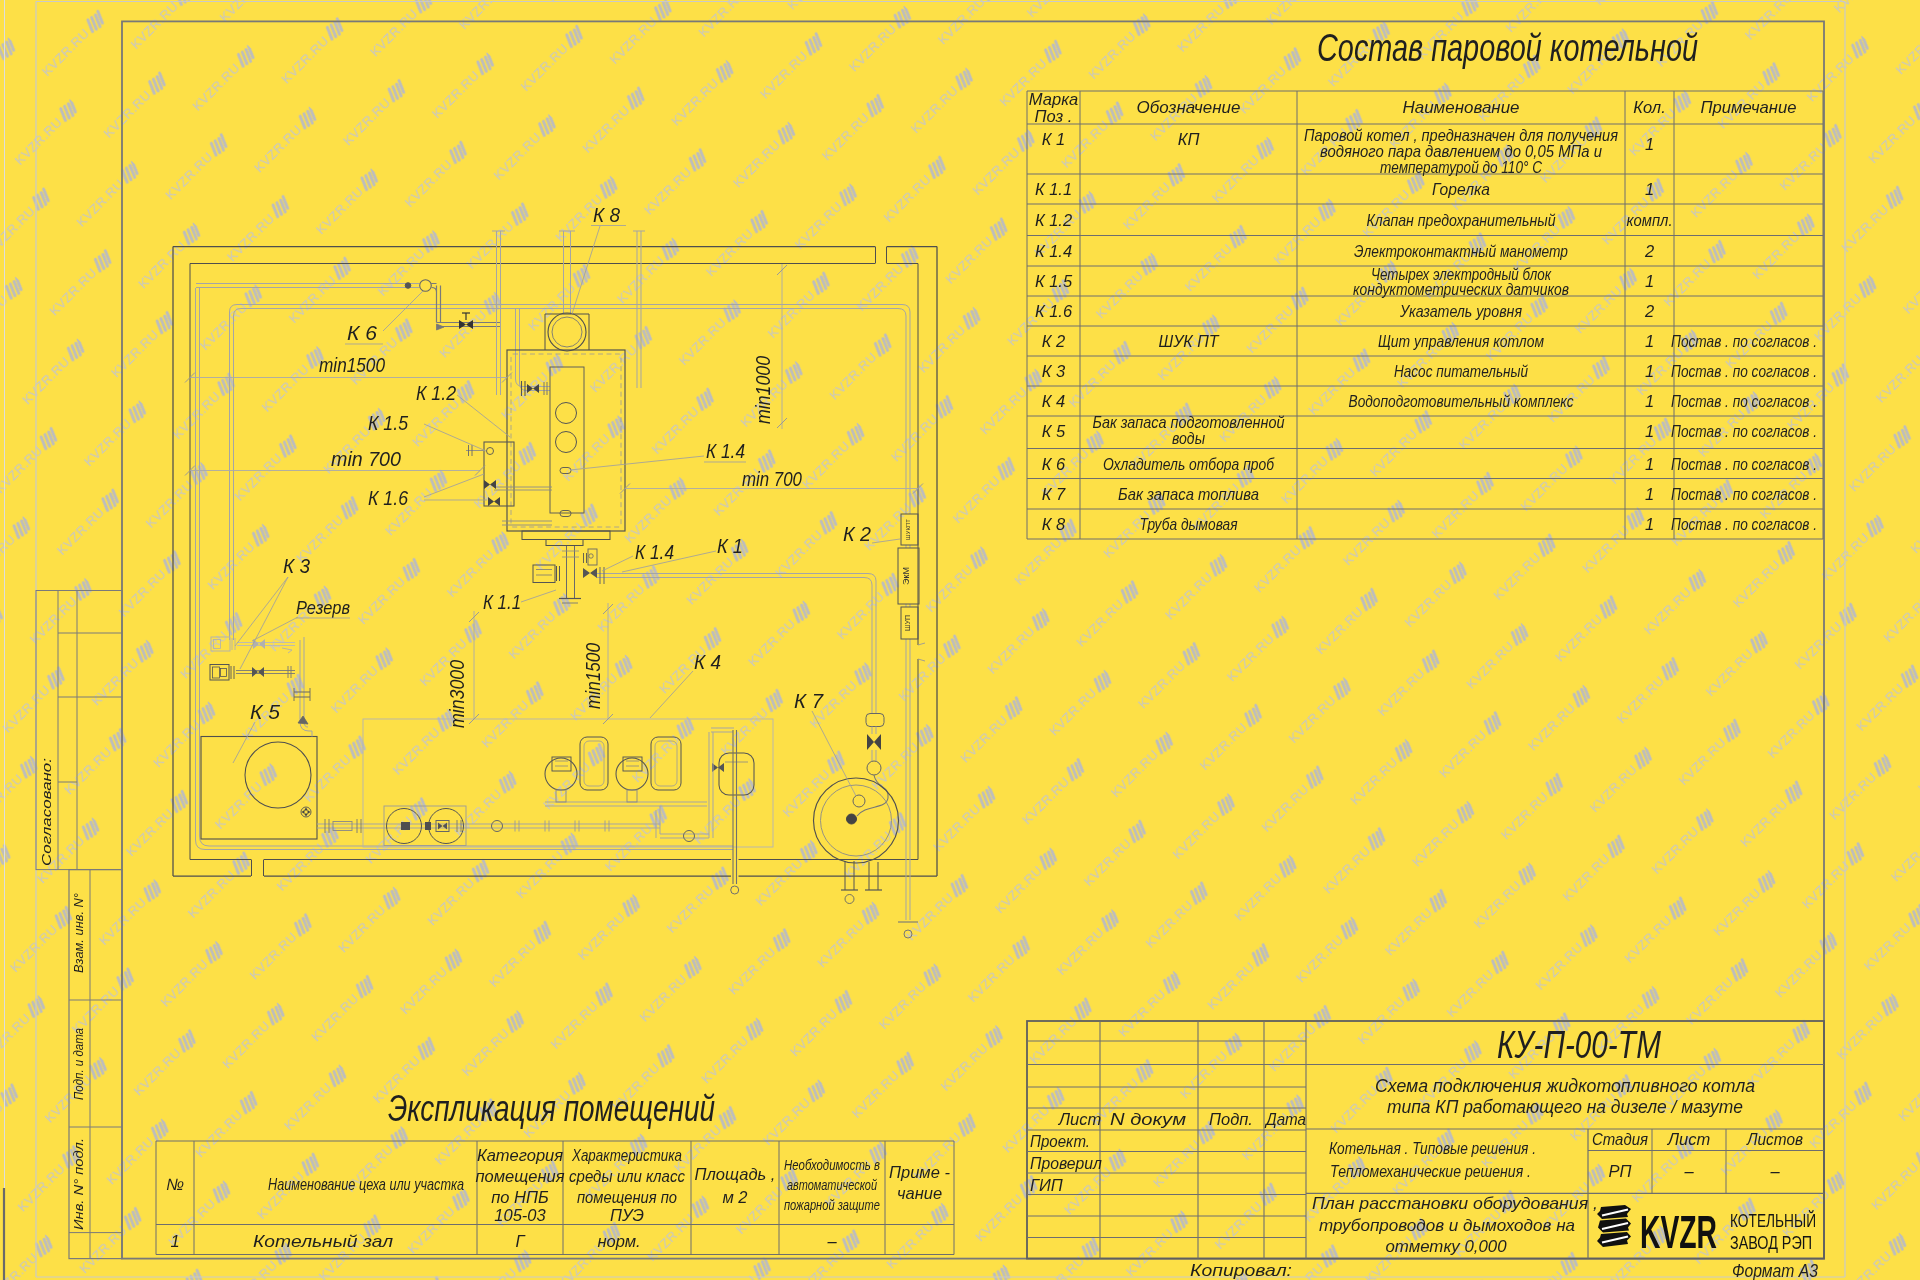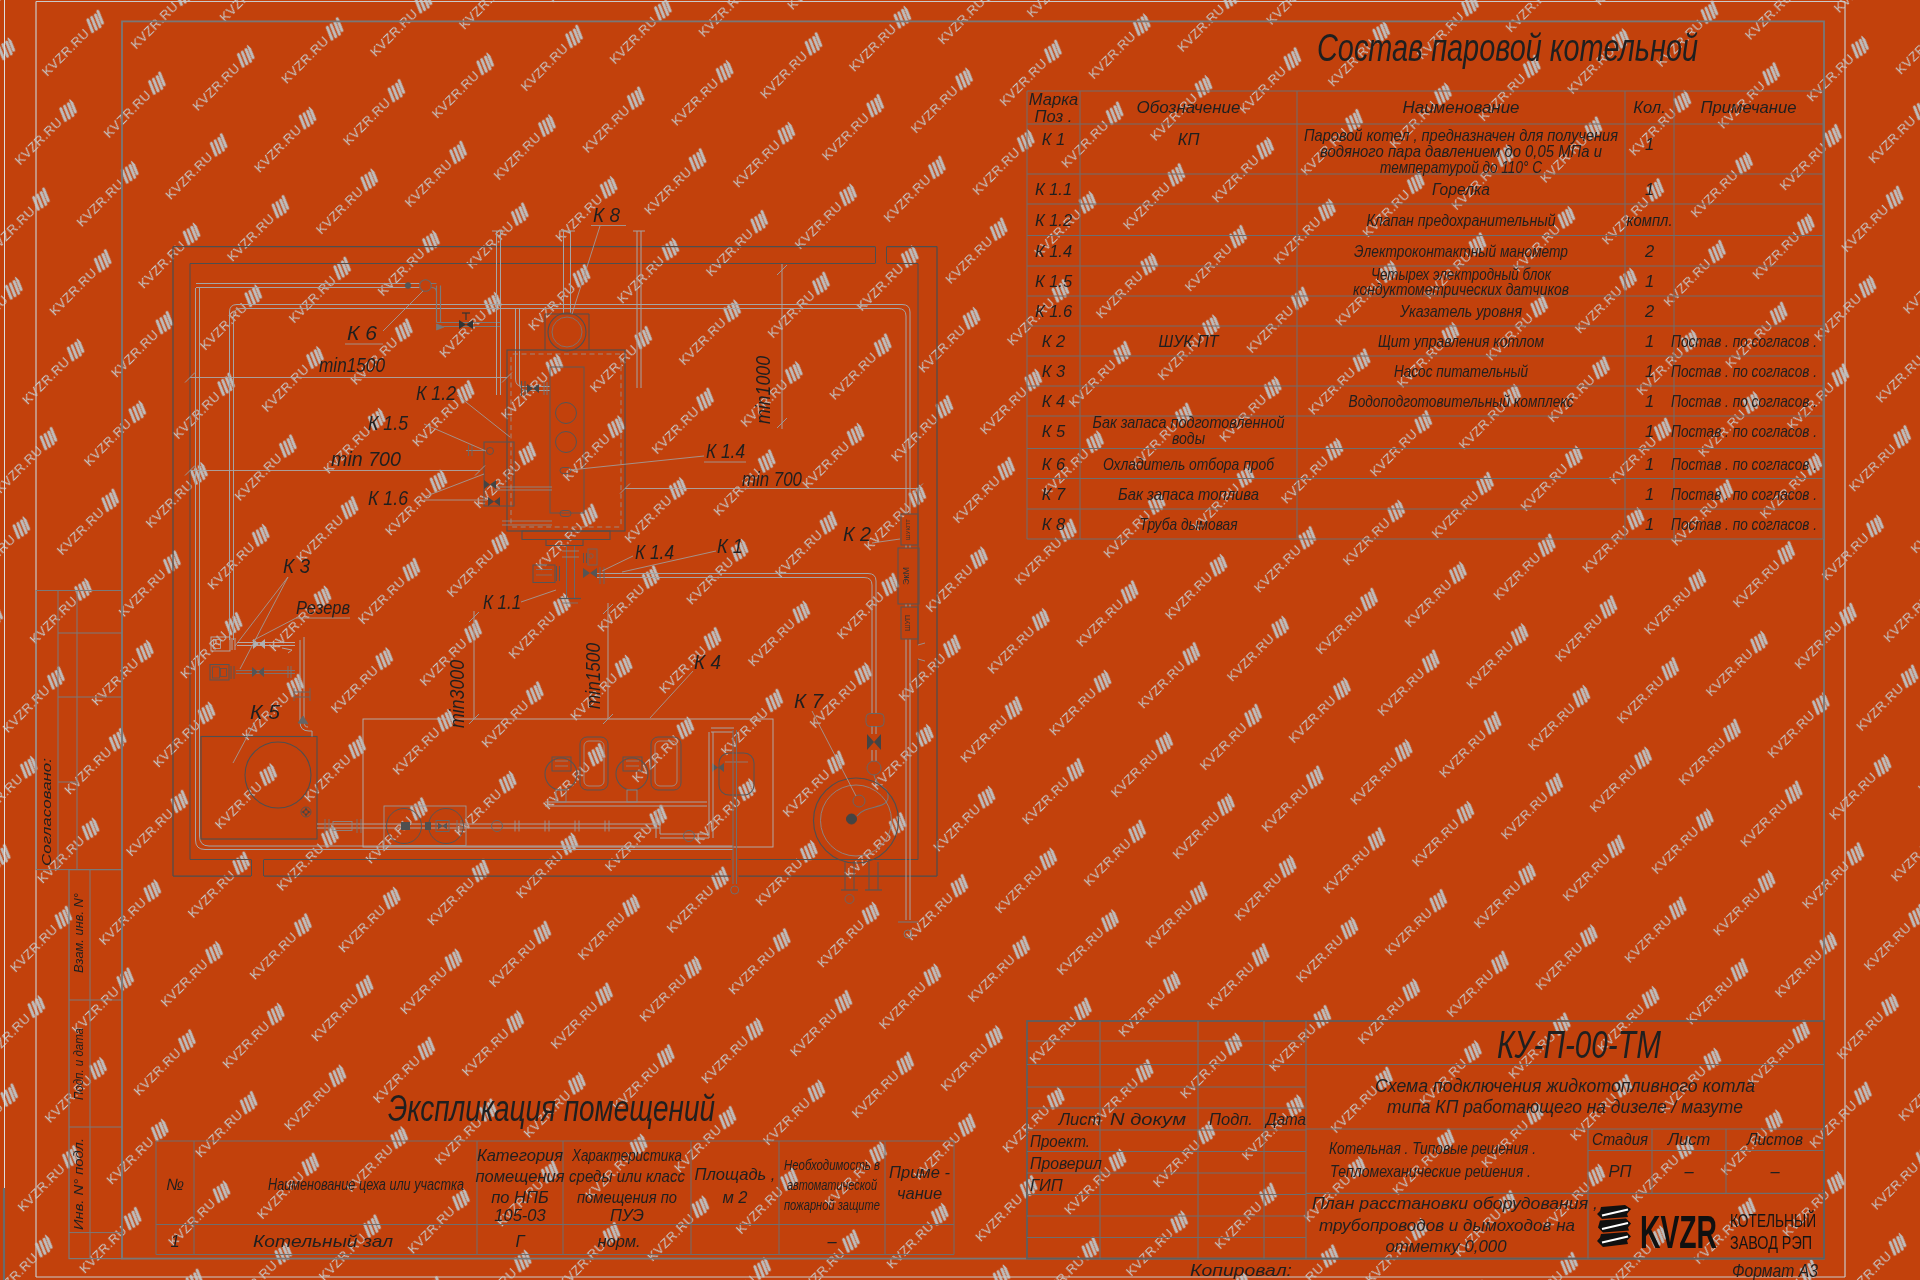--- a/index.html
+++ b/index.html
@@ -1,15 +1,15 @@
 <!DOCTYPE html>
 <html><head><meta charset="utf-8">
 <style>
 html,body{margin:0;padding:0;background:#ffffff;}
-#page{position:relative;width:1920px;height:1280px;background:#c2410c;overflow:hidden;}
+#page{position:relative;width:1920px;height:1280px;background:#fde047;overflow:hidden;}
 text{font-family:"Liberation Sans",sans-serif;}
 </style></head>
 <body>
 <div id="page">
 <svg width="1920" height="1280" viewBox="0 0 1920 1280">
 <defs>
 <g id="wlogo" stroke="#bdbdbd" stroke-width="3.0" stroke-linecap="round">
  <line x1="-9.2" y1="5.8" x2="-4.2" y2="-5.8"></line>
  <line x1="-4.8" y1="6.8" x2="0.2" y2="-4.8"></line>
  <line x1="-0.4" y1="7.6" x2="4.6" y2="-4.0"></line>

